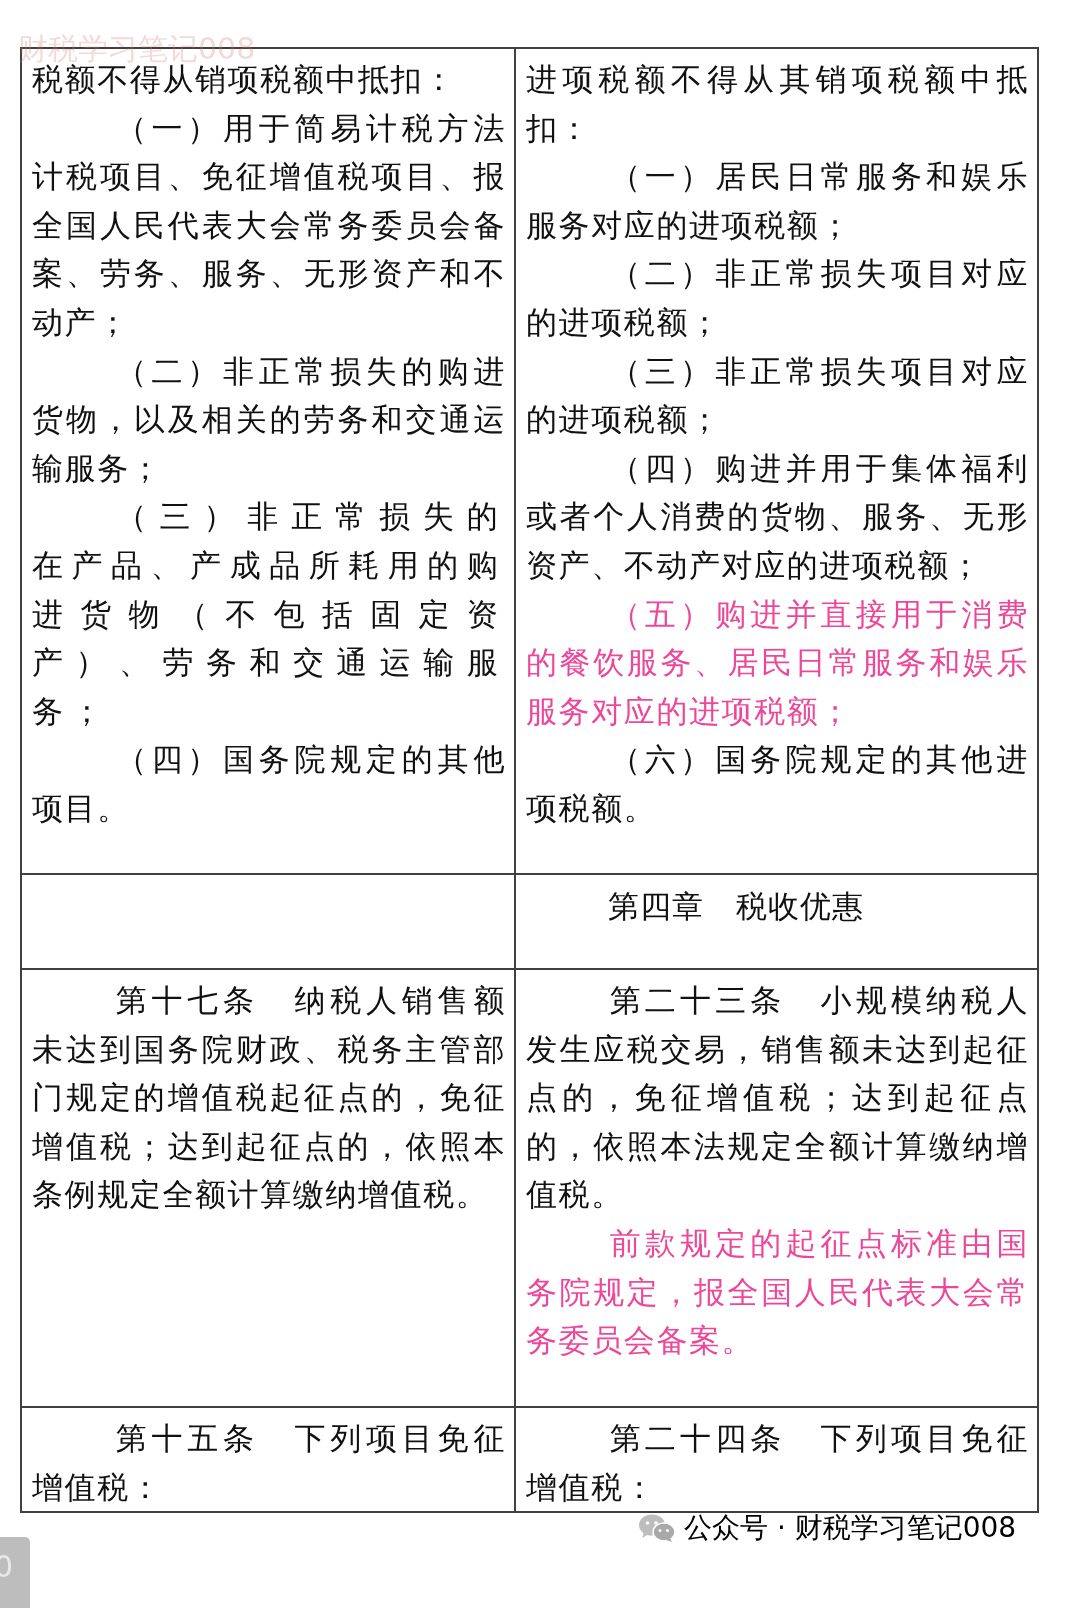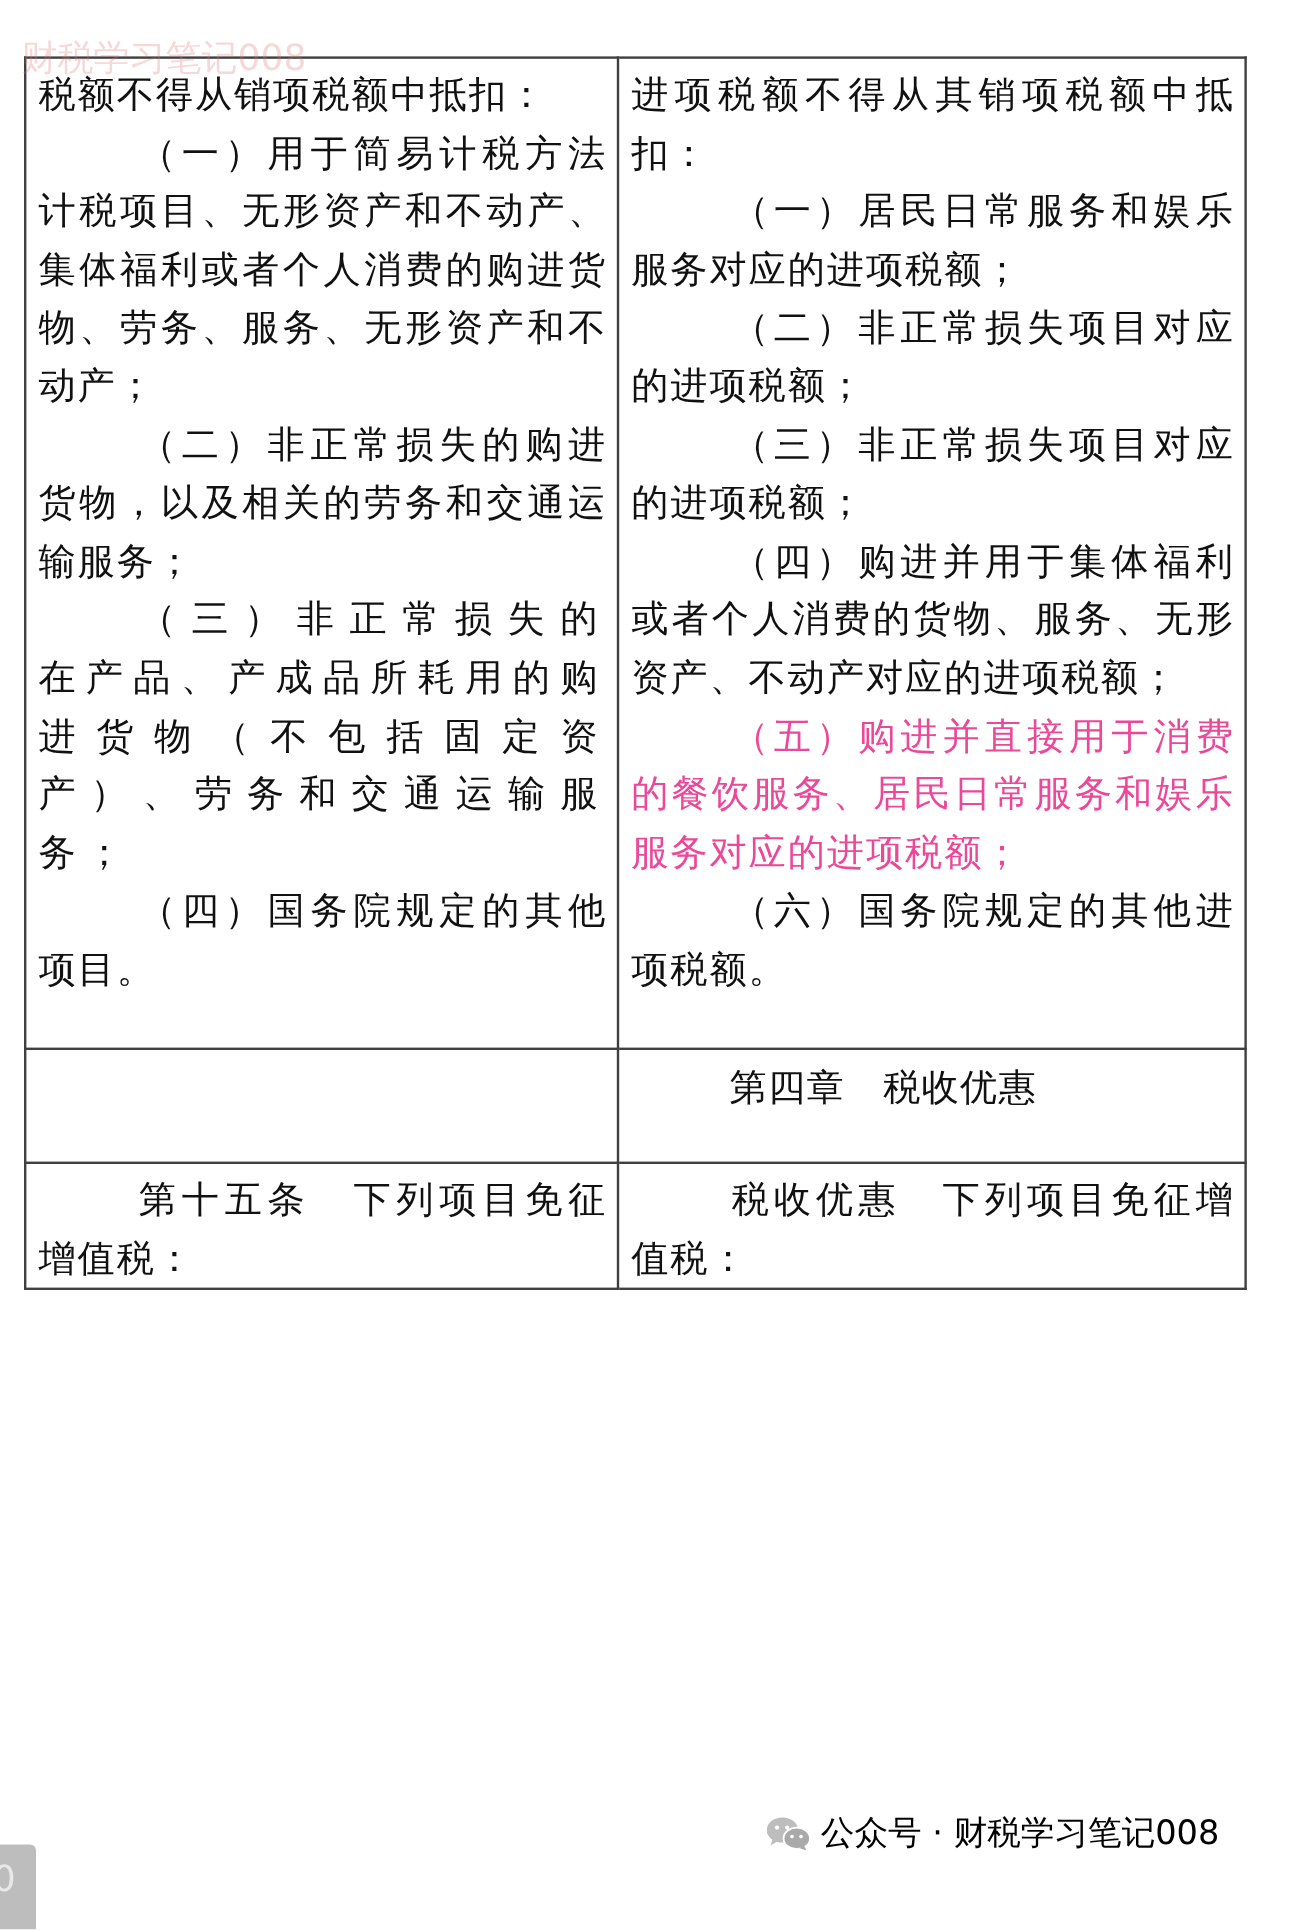--- a/index.html
+++ b/index.html
@@ -120,21 +120,21 @@
   <colgroup>
     <col class="col-left">
     <col class="col-right">
   </colgroup>
 
   <tbody>
       <tr class="row-1">
     <td>
       <div class="cell-inner">
         <p>税额不得从销项税额中抵扣：</p>
-        <p class="indent-wide">（一）用于简易计税方法计税项目、无形资产和不动产、集体福利或者个人消费的购进货物、劳务、服务、无形资产和不动产；</p>
+        <p class="indent-wide">（一）用于简易计税方法计税项目、免征增值税项目、报全国人民代表大会常务委员会备案、劳务、服务、无形资产和不动产；</p>
         <p class="indent-wide">（二）非正常损失的购进货物，以及相关的劳务和交通运输服务；</p>
         <p class="indent-wide spaced">（三）非正常损失的在产品、产成品所耗用的购进货物（不包括固定资产）、劳务和交通运输服务；</p>
         <p class="indent-wide">（四）国务院规定的其他项目。</p>
       </div>
     </td>
     <td>
       <div class="cell-inner">
         <p>进项税额不得从其销项税额中抵扣：</p>
         <p class="indent-wide">（一）居民日常服务和娱乐服务对应的进项税额；</p>
         <p class="indent-wide">（二）非正常损失项目对应的进项税额；</p>
@@ -146,30 +146,43 @@
     </td>
   </tr>
 
   <tr class="row-2">
     <td></td>
     <td>
       <div class="chapter-title">第四章　税收优惠</div>
     </td>
   </tr>
 
+  <tr class="row-3">
+    <td>
+      <div class="cell-inner">
+        <p class="indent-wide">第十七条　纳税人销售额未达到国务院财政、税务主管部门规定的增值税起征点的，免征增值税；达到起征点的，依照本条例规定全额计算缴纳增值税。</p>
+      </div>
+    </td>
+    <td>
+      <div class="cell-inner">
+        <p class="indent-wide">第二十三条　小规模纳税人发生应税交易，销售额未达到起征点的，免征增值税；达到起征点的，依照本法规定全额计算缴纳增值税。</p>
+        <p class="indent-wide red">前款规定的起征点标准由国务院规定，报全国人民代表大会常务委员会备案。</p>
+      </div>
+    </td>
+  </tr>
 
   <tr class="row-4">
     <td>
       <div class="cell-inner">
         <p class="indent-wide">第十五条　下列项目免征增值税：</p>
       </div>
     </td>
     <td>
       <div class="cell-inner">
-        <p class="indent-wide">税收优惠　下列项目免征增值税：</p>
+        <p class="indent-wide">第二十四条　下列项目免征增值税：</p>
       </div>
     </td>
   </tr>
 </tbody>
   </table>
 
 <div class="footer-watermark">
   <span class="wechat-icon">
     <svg width="38" height="30" viewBox="0 0 38 30">
       <ellipse cx="14" cy="12" rx="13" ry="10.5" fill="#bdbdbd"></ellipse>

